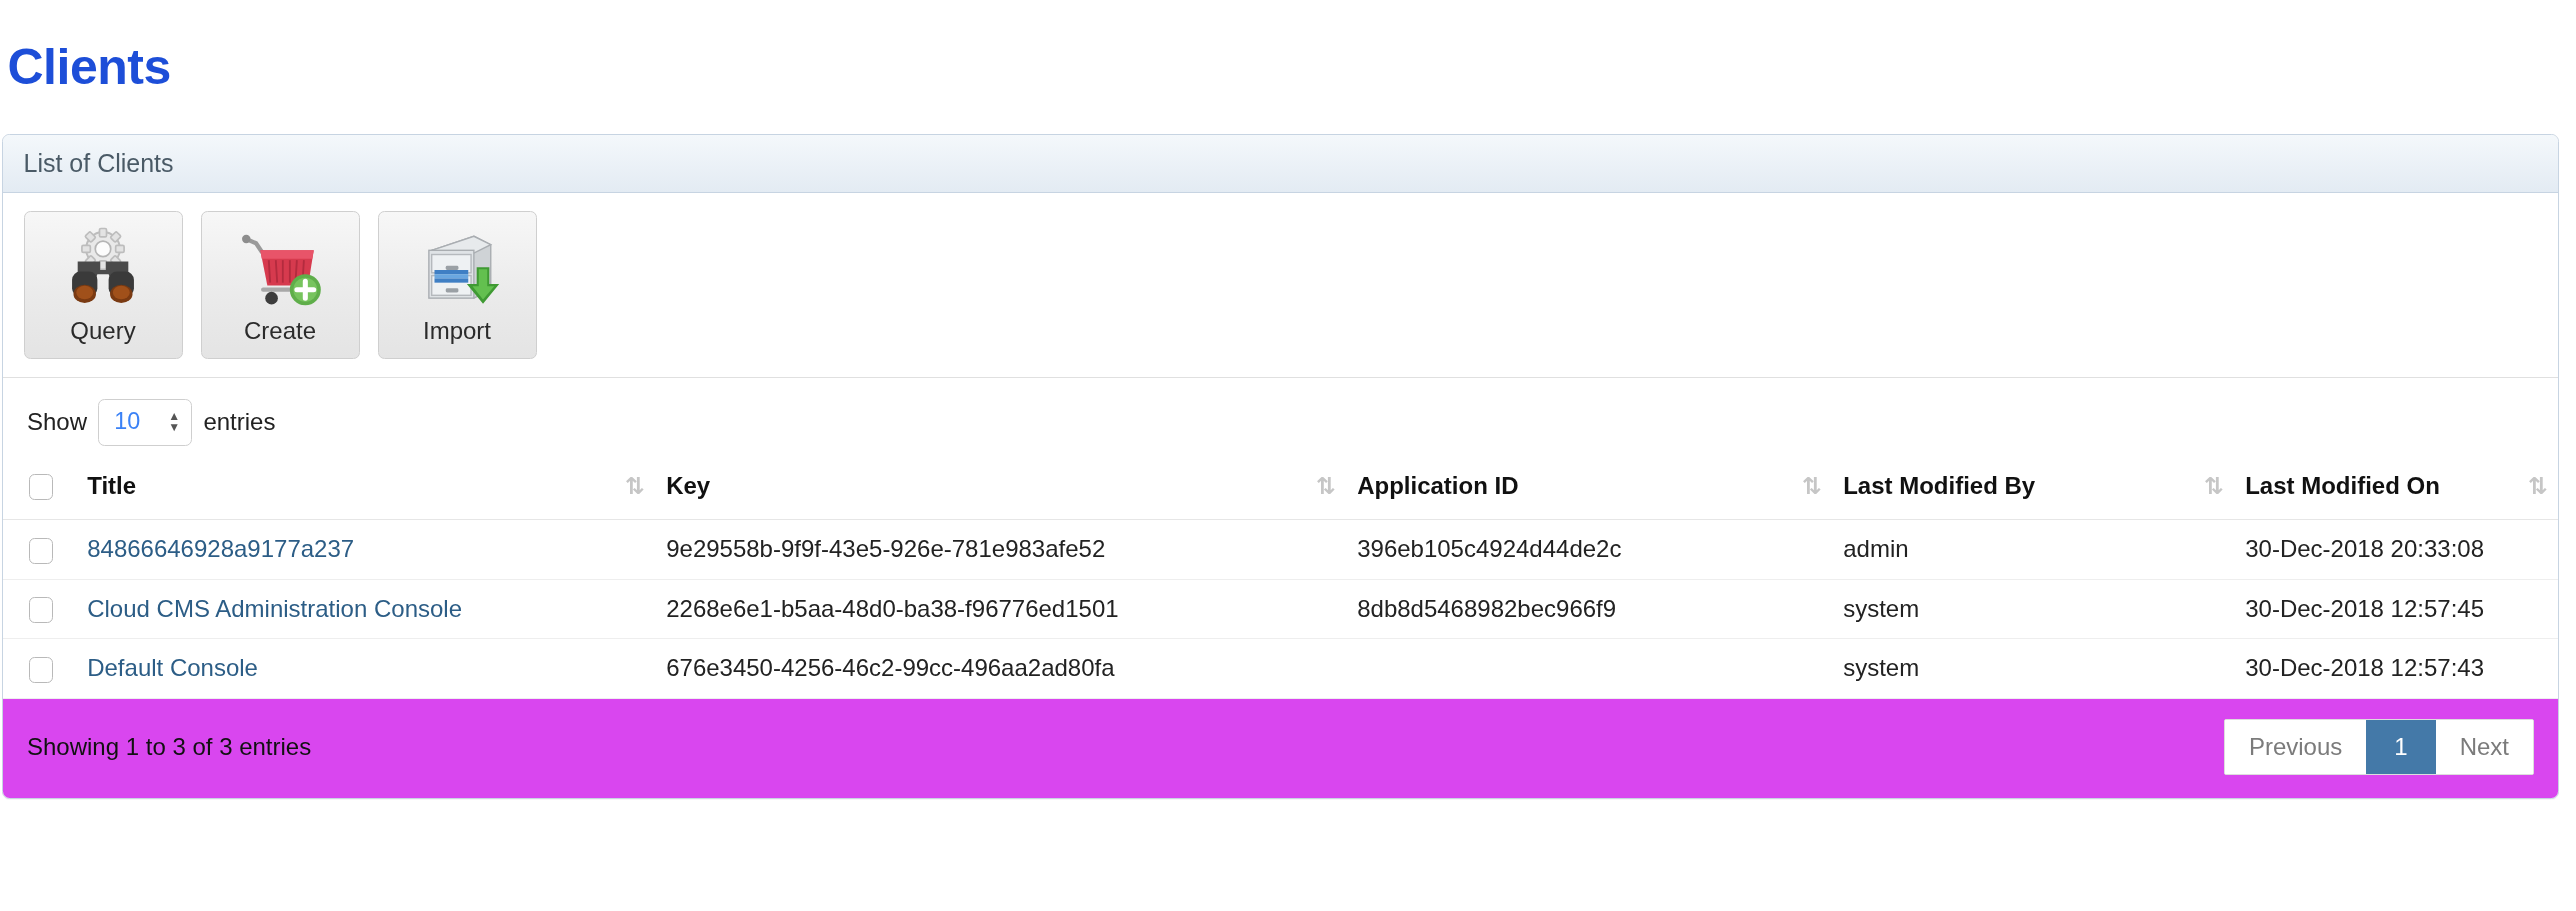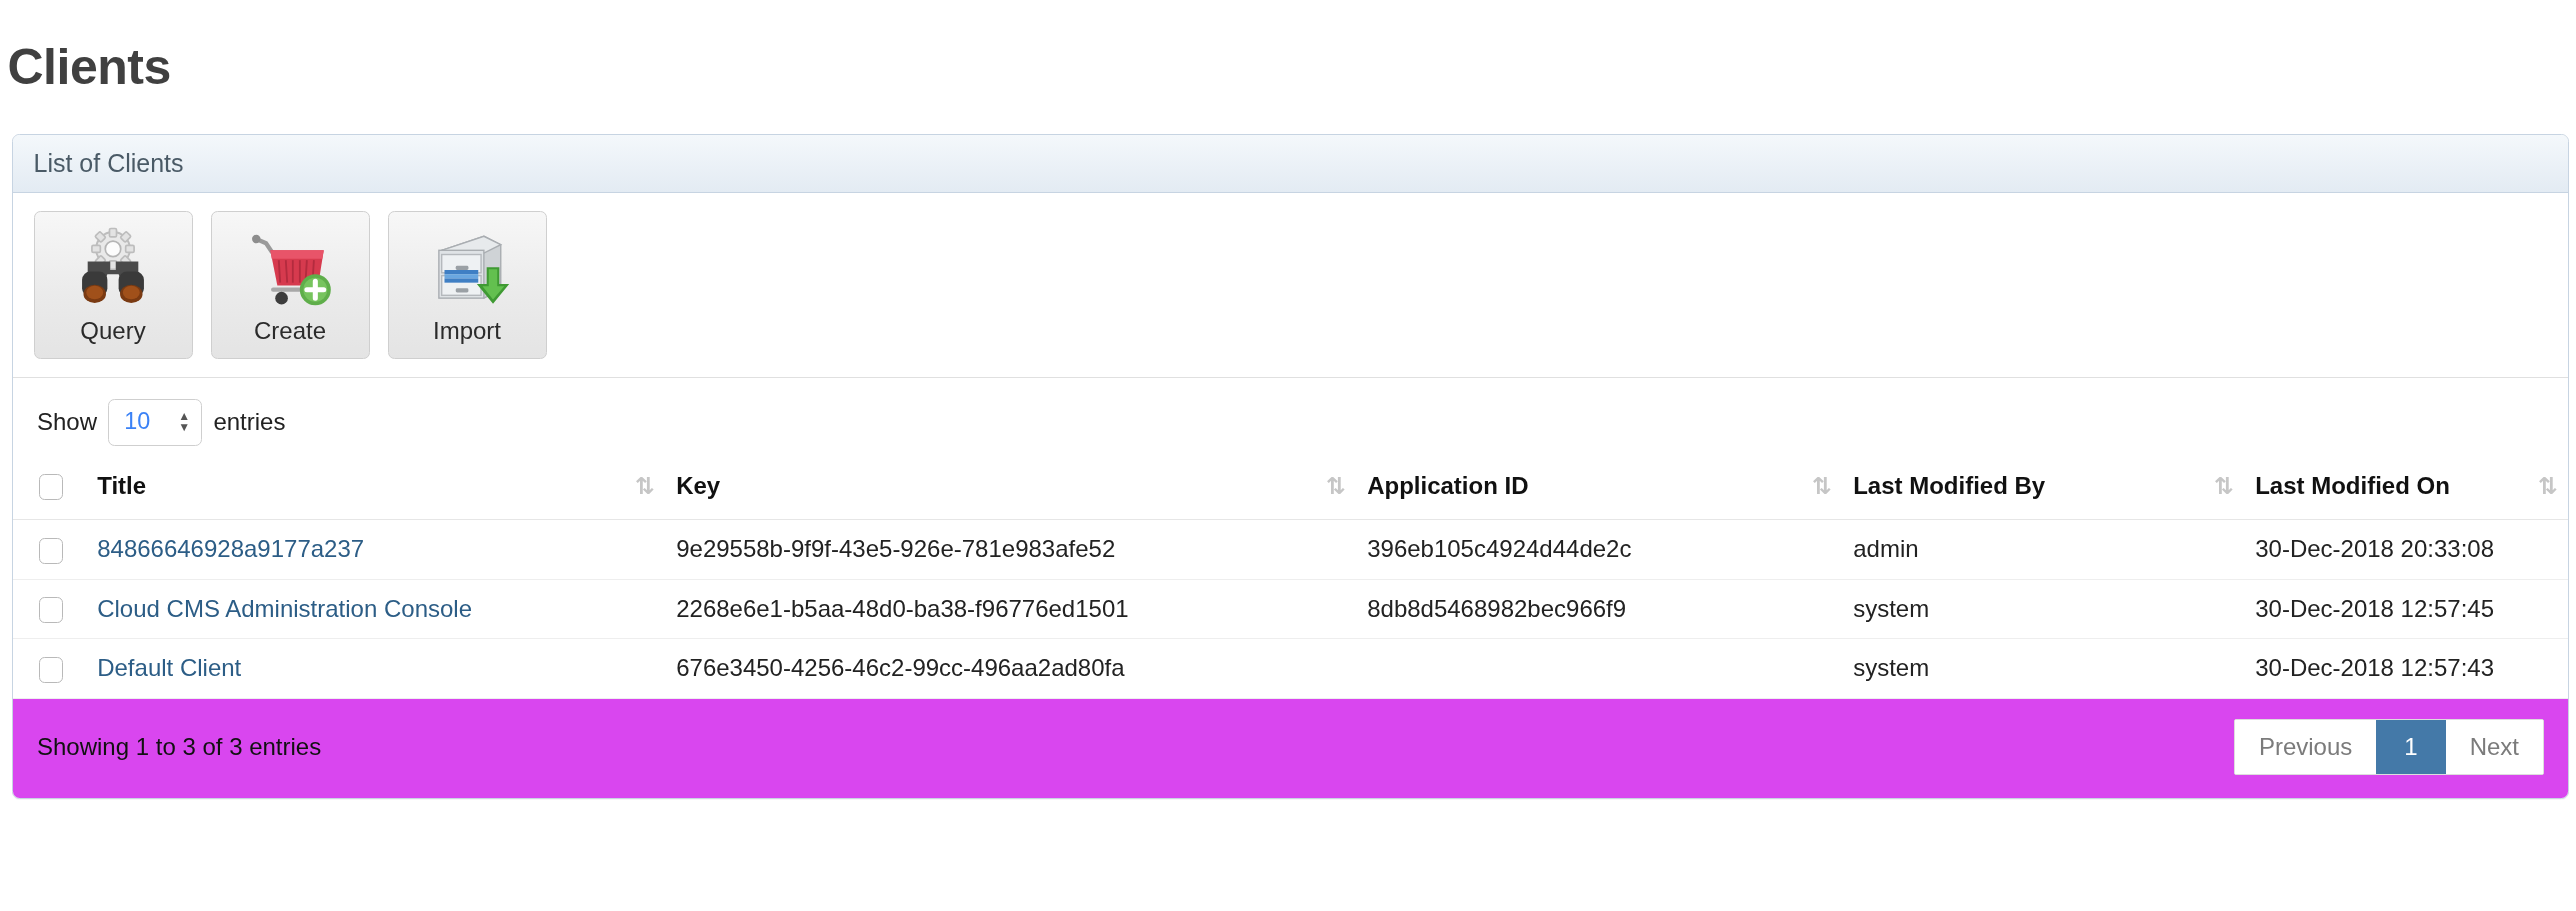--- a/index.html
+++ b/index.html
@@ -9,30 +9,30 @@
     background: #ffffff;
     font-family: "Liberation Sans", sans-serif;
     -webkit-font-smoothing: antialiased;
   }
   .page { width: 2576px; height: 912px; position: relative; background: #fff; overflow: hidden; }
 
   
   .page-title {
     font-size: 50px;
     font-weight: bold;
-    color: #404040;
+    color: #1d4ed8;
     letter-spacing: -0.5px;
     padding: 7.5px 0 0 7.5px;
     line-height: 1.05;
   }
 
   
   .panel {
     position: absolute;
-    left: 12px; top: 134px;
+    left: 2px; top: 134px;
     width: 2557px;
     border: 0.9px solid #c7d4e2;
     border-radius: 7.5px;
     background: #ffffff;
     box-shadow: 0 0.9px 0.9px rgba(0,0,0,0.04);
   }
   .panel-heading {
     height: 58px;
     background: linear-gradient(to bottom, #f4f8fb 0%, #e3ebf3 100%);
     border-bottom: 0.9px solid #c7d4e2;
@@ -374,21 +374,21 @@
             <td>8db8d5468982bec966f9</td>
             <td>system</td>
             <td>30-Dec-2018 12:57:45</td>
           </tr>
 
           <tr>
             <td class="sel-col">
               <input type="checkbox" class="cb" style="">
             </td>
             <td>
-              <a class="row-link">Default Client</a>
+              <a class="row-link">Default Console</a>
             </td>
             <td>676e3450-4256-46c2-99cc-496aa2ad80fa</td>
             <td></td>
             <td>system</td>
             <td>30-Dec-2018 12:57:43</td>
           </tr>
 
         </tbody>
       </table>
 

